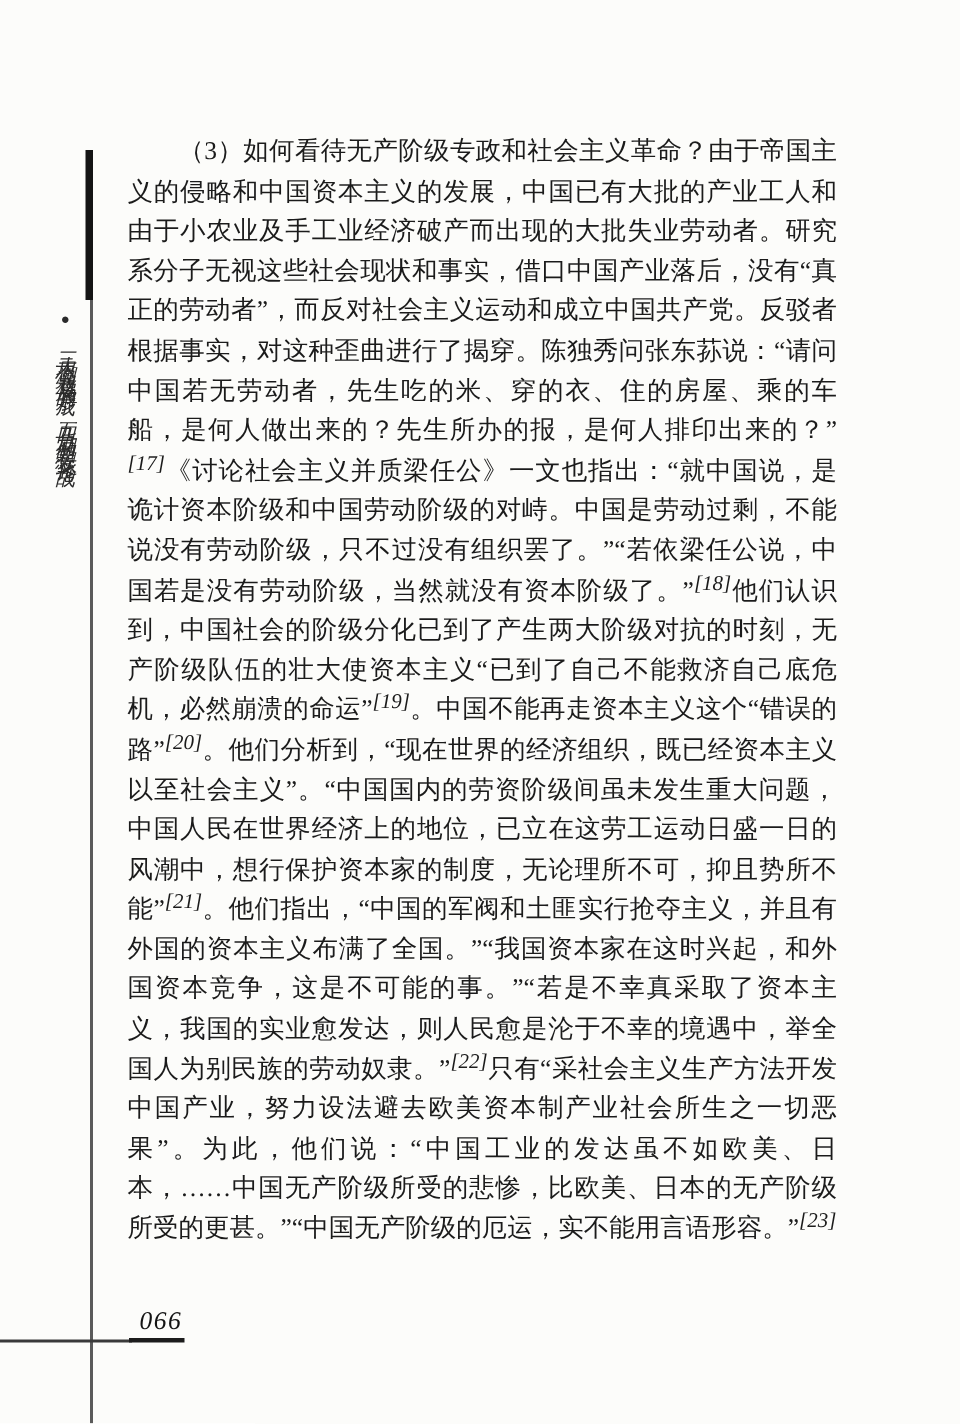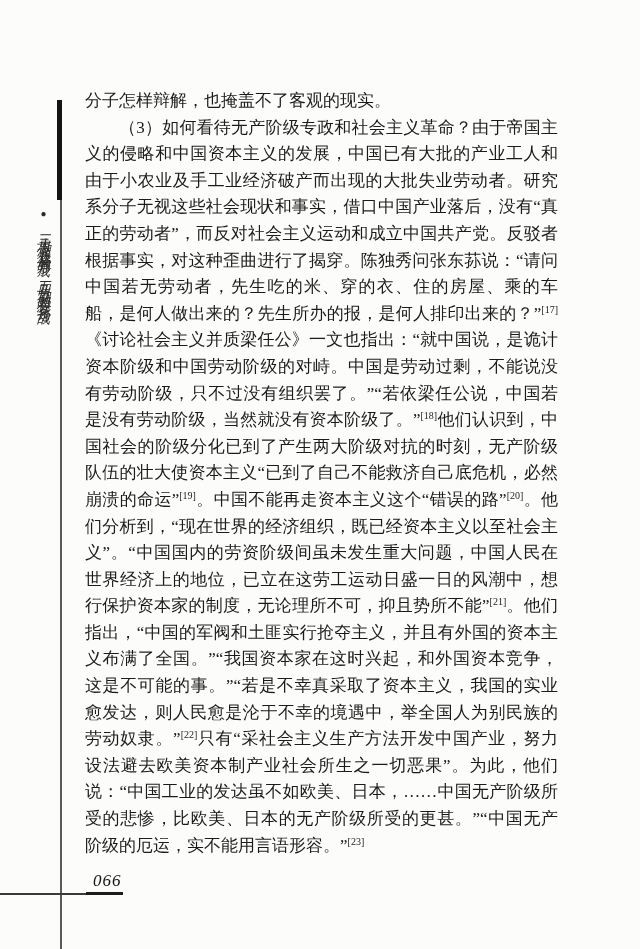--- a/index.html
+++ b/index.html
@@ -59,24 +59,25 @@
     top: 88px;
     width: 473px;
     font-size: 17px;
     line-height: 26.6px;
     text-align: justify;
     color: #1b1b1b;
   }
   .content p.para { margin: 0; }
   .content p.indent { text-indent: 2em; }
   .content sup {
-    font-size: 10px;
+    font-size: 14px;
     line-height: 0;
     vertical-align: 6px;
     letter-spacing: 0;
+    font-style: italic;
   }
   
   .footer-rule {
     position: absolute;
     left: 0;
     top: 893px;
     width: 88px;
     height: 1.5px;
     background: #3a3a3a;
   }
@@ -104,21 +105,20 @@
 <div class="page">
 
   <div class="rule-thick"></div>
   <div class="rule-thin"></div>
 
   <div class="sidebar">
     <span class="bullet">●</span><span>三大思潮鼎立格局的形成—五四后期的思想文化论战</span>
   </div>
 
   <div class="content" id="body-text">
-      <p class="para"><span>分子怎样辩解，也掩盖不了客观的现实。</span></p>
       <p class="para indent"><span>（3）如何看待无产阶级专政和社会主义革命？由于帝国主义的侵略和中国资本主义的发展，中国已有大批的产业工人和由于小农业及手工业经济破产而出现的大批失业劳动者。研究系分子无视这些社会现状和事实，借口中国产业落后，没有“真正的劳动者”，而反对社会主义运动和成立中国共产党。反驳者根据事实，对这种歪曲进行了揭穿。陈独秀问张东荪说：“请问中国若无劳动者，先生吃的米、穿的衣、住的房屋、乘的车船，是何人做出来的？先生所办的报，是何人排印出来的？”</span><sup>[17]</sup><span>《讨论社会主义并质梁任公》一文也指出：“就中国说，是诡计资本阶级和中国劳动阶级的对峙。中国是劳动过剩，不能说没有劳动阶级，只不过没有组织罢了。”“若依梁任公说，中国若是没有劳动阶级，当然就没有资本阶级了。”</span><sup>[18]</sup><span>他们认识到，中国社会的阶级分化已到了产生两大阶级对抗的时刻，无产阶级队伍的壮大使资本主义“已到了自己不能救济自己底危机，必然崩溃的命运”</span><sup>[19]</sup><span>。中国不能再走资本主义这个“错误的路”</span><sup>[20]</sup><span>。他们分析到，“现在世界的经济组织，既已经资本主义以至社会主义”。“中国国内的劳资阶级间虽未发生重大问题，中国人民在世界经济上的地位，已立在这劳工运动日盛一日的风潮中，想行保护资本家的制度，无论理所不可，抑且势所不能”</span><sup>[21]</sup><span>。他们指出，“中国的军阀和土匪实行抢夺主义，并且有外国的资本主义布满了全国。”“我国资本家在这时兴起，和外国资本竞争，这是不可能的事。”“若是不幸真采取了资本主义，我国的实业愈发达，则人民愈是沦于不幸的境遇中，举全国人为别民族的劳动奴隶。”</span><sup>[22]</sup><span>只有“采社会主义生产方法开发中国产业，努力设法避去欧美资本制产业社会所生之一切恶果”。为此，他们说：“中国工业的发达虽不如欧美、日本，……中国无产阶级所受的悲惨，比欧美、日本的无产阶级所受的更甚。”“中国无产阶级的厄运，实不能用言语形容。”</span><sup>[23]</sup></p>
     </div>
 
   <div class="footer-rule"></div>
   <div class="pagenum-underline"></div>
   <div class="pagenum">066</div>
 
 </div>
 
 </body></html>

